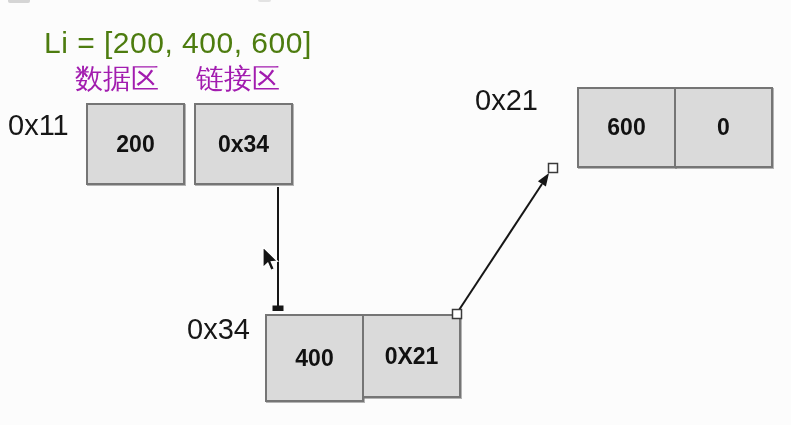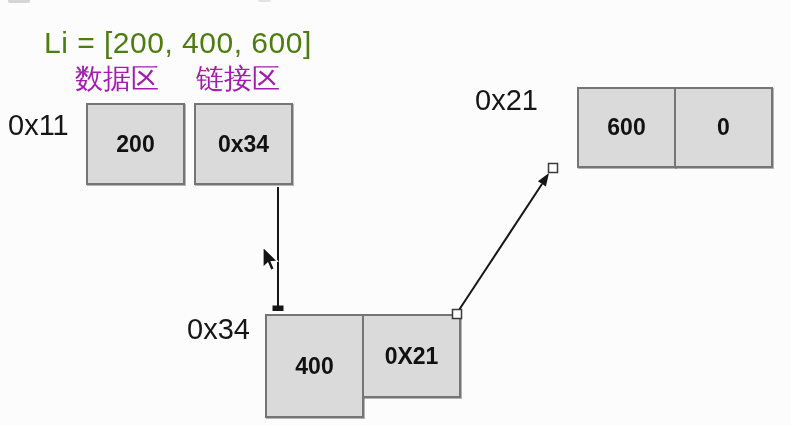--- a/index.html
+++ b/index.html
@@ -81,21 +81,21 @@
   <div class="col-label" style="left:196px;">链接区</div>
 
   <div class="addr-label" style="left:8px; top:109px;">0x11</div>
   <div class="node-box" style="left:86px; top:103px;gap:11px;">
     <div class="cell data-cell" style="height:82px;">200</div>
     <div class="cell link-cell" style="height:82px;">0x34</div>
   </div>
 
   <div class="addr-label" style="left:187px; top:313px;">0x34</div>
   <div class="node-box" style="left:265px; top:314px;">
-    <div class="cell data-cell" style="height:104px;">400</div>
+    <div class="cell data-cell" style="height:88px;">400</div>
     <div class="cell link-cell" style="height:84px;">0X21</div>
   </div>
 
   <div class="addr-label" style="left:475px; top:84px;">0x21</div>
   <div class="node-box" style="left:553px; top:87px;margin-left:24px;">
     <div class="cell data-cell" style="height:81px;">600</div>
     <div class="cell link-cell" style="height:81px;">0</div>
   </div>
 
   <svg class="overlay" width="791" height="425" viewBox="0 0 791 425">

